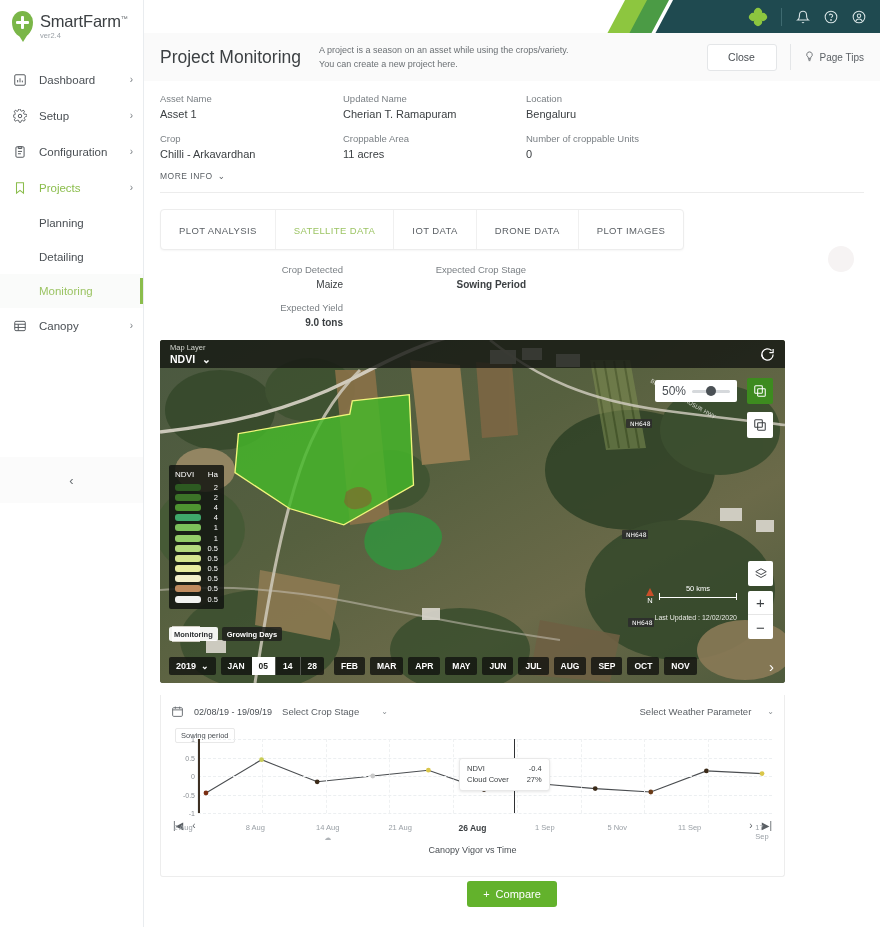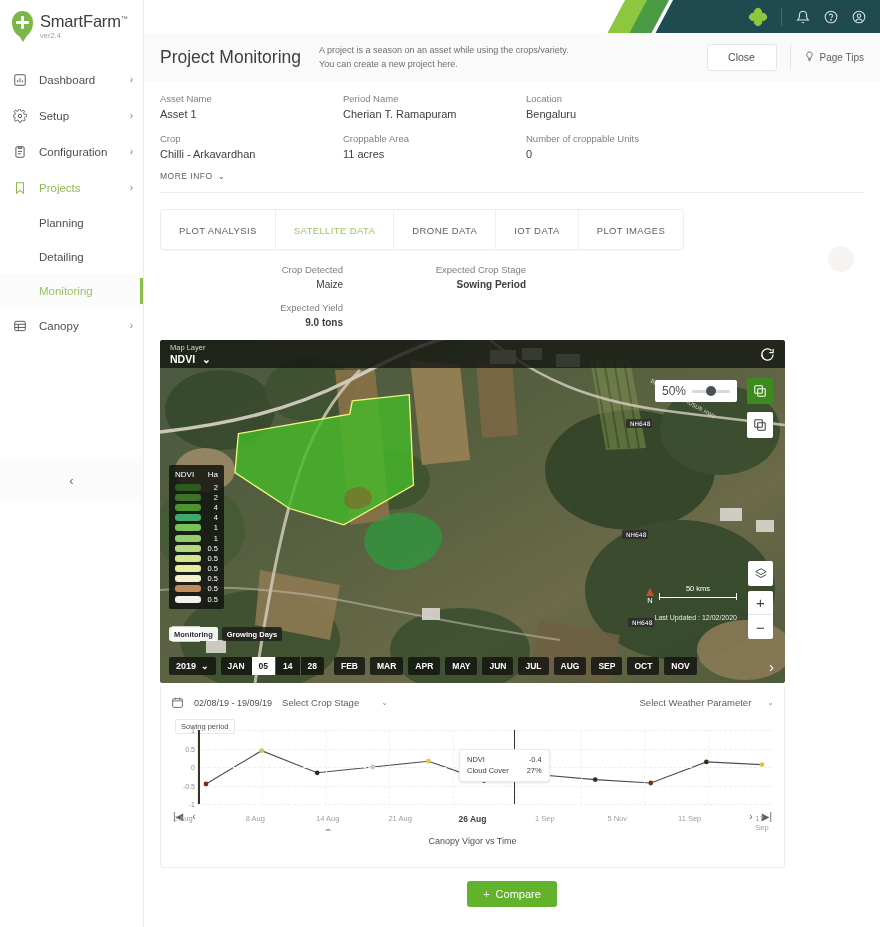--- a/index.html
+++ b/index.html
@@ -237,21 +237,21 @@
   .scalebar { position:absolute; right:48px; bottom:78px; display:flex; align-items:center; gap:5px; color:#fff;}
   .sb-n { display:flex; flex-direction:column; align-items:center; font-size:7.5px; }
   .sb-arrow { width:0;height:0;border-left:4px solid transparent;border-right:4px solid transparent;border-bottom:8px solid #c94f2a; }
   .sb-line { position:relative; width:78px; height:7px; border-left:1px solid #fff; border-right:1px solid #fff; }
   .sb-line::after { content:""; position:absolute; left:0; right:0; top:50%; height:1px; background:#fff; }
   .sb-label { position:absolute; left:50%; transform:translateX(-50%); top:-9px; font-size:7.5px; background:rgba(0,0,0,0.0); white-space:nowrap; }
   .last-updated { position:absolute; right:48px; bottom:62px; font-size:7px; color:#e8e8e4; }
 
   
   .chart-card {
-    position:relative; margin:3px 16px; width:625px; height:182px; background:#fff;
+    position:relative; margin:12px 16px; width:625px; height:182px; background:#fff;
     border:1px solid #ededed; border-top:none; border-radius:0 0 3px 3px;
   }
   .chart-toolbar { display:flex; align-items:center; padding:10px 10px 0 10px; gap:10px; }
   .cal-ico { color:#6b7074; display:flex; align-items:center;}
   .date-range { font-size:9px; color:#4a4f54; }
   .sel-ctrl { display:flex; align-items:center; gap:22px; font-size:9.5px; color:#5a5f64; cursor:pointer; }
   .sel-right { margin-left:auto; display:flex; align-items:center; gap:16px; font-size:9.5px; color:#5a5f64; cursor:pointer;}
   .caret { font-size:8px; color:#8a8f94; }
 
   .sowing-tag {
@@ -439,21 +439,21 @@
 
   <div class="ghost-circle"></div>
 
   <div class="info-grid">
     <div class="info-row">
       <div class="info-cell">
         <div class="info-label">Asset Name</div>
         <div class="info-value">Asset 1</div>
       </div>
       <div class="info-cell">
-        <div class="info-label">Period Name</div>
+        <div class="info-label">Updated Name</div>
         <div class="info-value">Cherian T. Ramapuram</div>
       </div>
       <div class="info-cell">
         <div class="info-label">Location</div>
         <div class="info-value">Bengaluru</div>
       </div>
     </div>
     <div class="info-row">
       <div class="info-cell">
         <div class="info-label">Crop</div>
@@ -472,22 +472,22 @@
       <span>MORE INFO</span>
       <span>⌄</span>
     </div>
   </div>
   <div class="hr-line"></div>
 
   <div class="tabs-wrap">
     <div class="tabs">
       <div class="tab">PLOT ANALYSIS</div>
       <div class="tab active">SATELLITE DATA</div>
+      <div class="tab">IOT DATA</div>
       <div class="tab">DRONE DATA</div>
-      <div class="tab">IOT DATA</div>
       <div class="tab">PLOT IMAGES</div>
     </div>
   </div>
 
   <div class="detect">
     <div class="detect-row">
       <div class="detect-cell">
         <div class="detect-label">Crop Detected</div>
         <div class="detect-value plain">Maize</div>
       </div>

